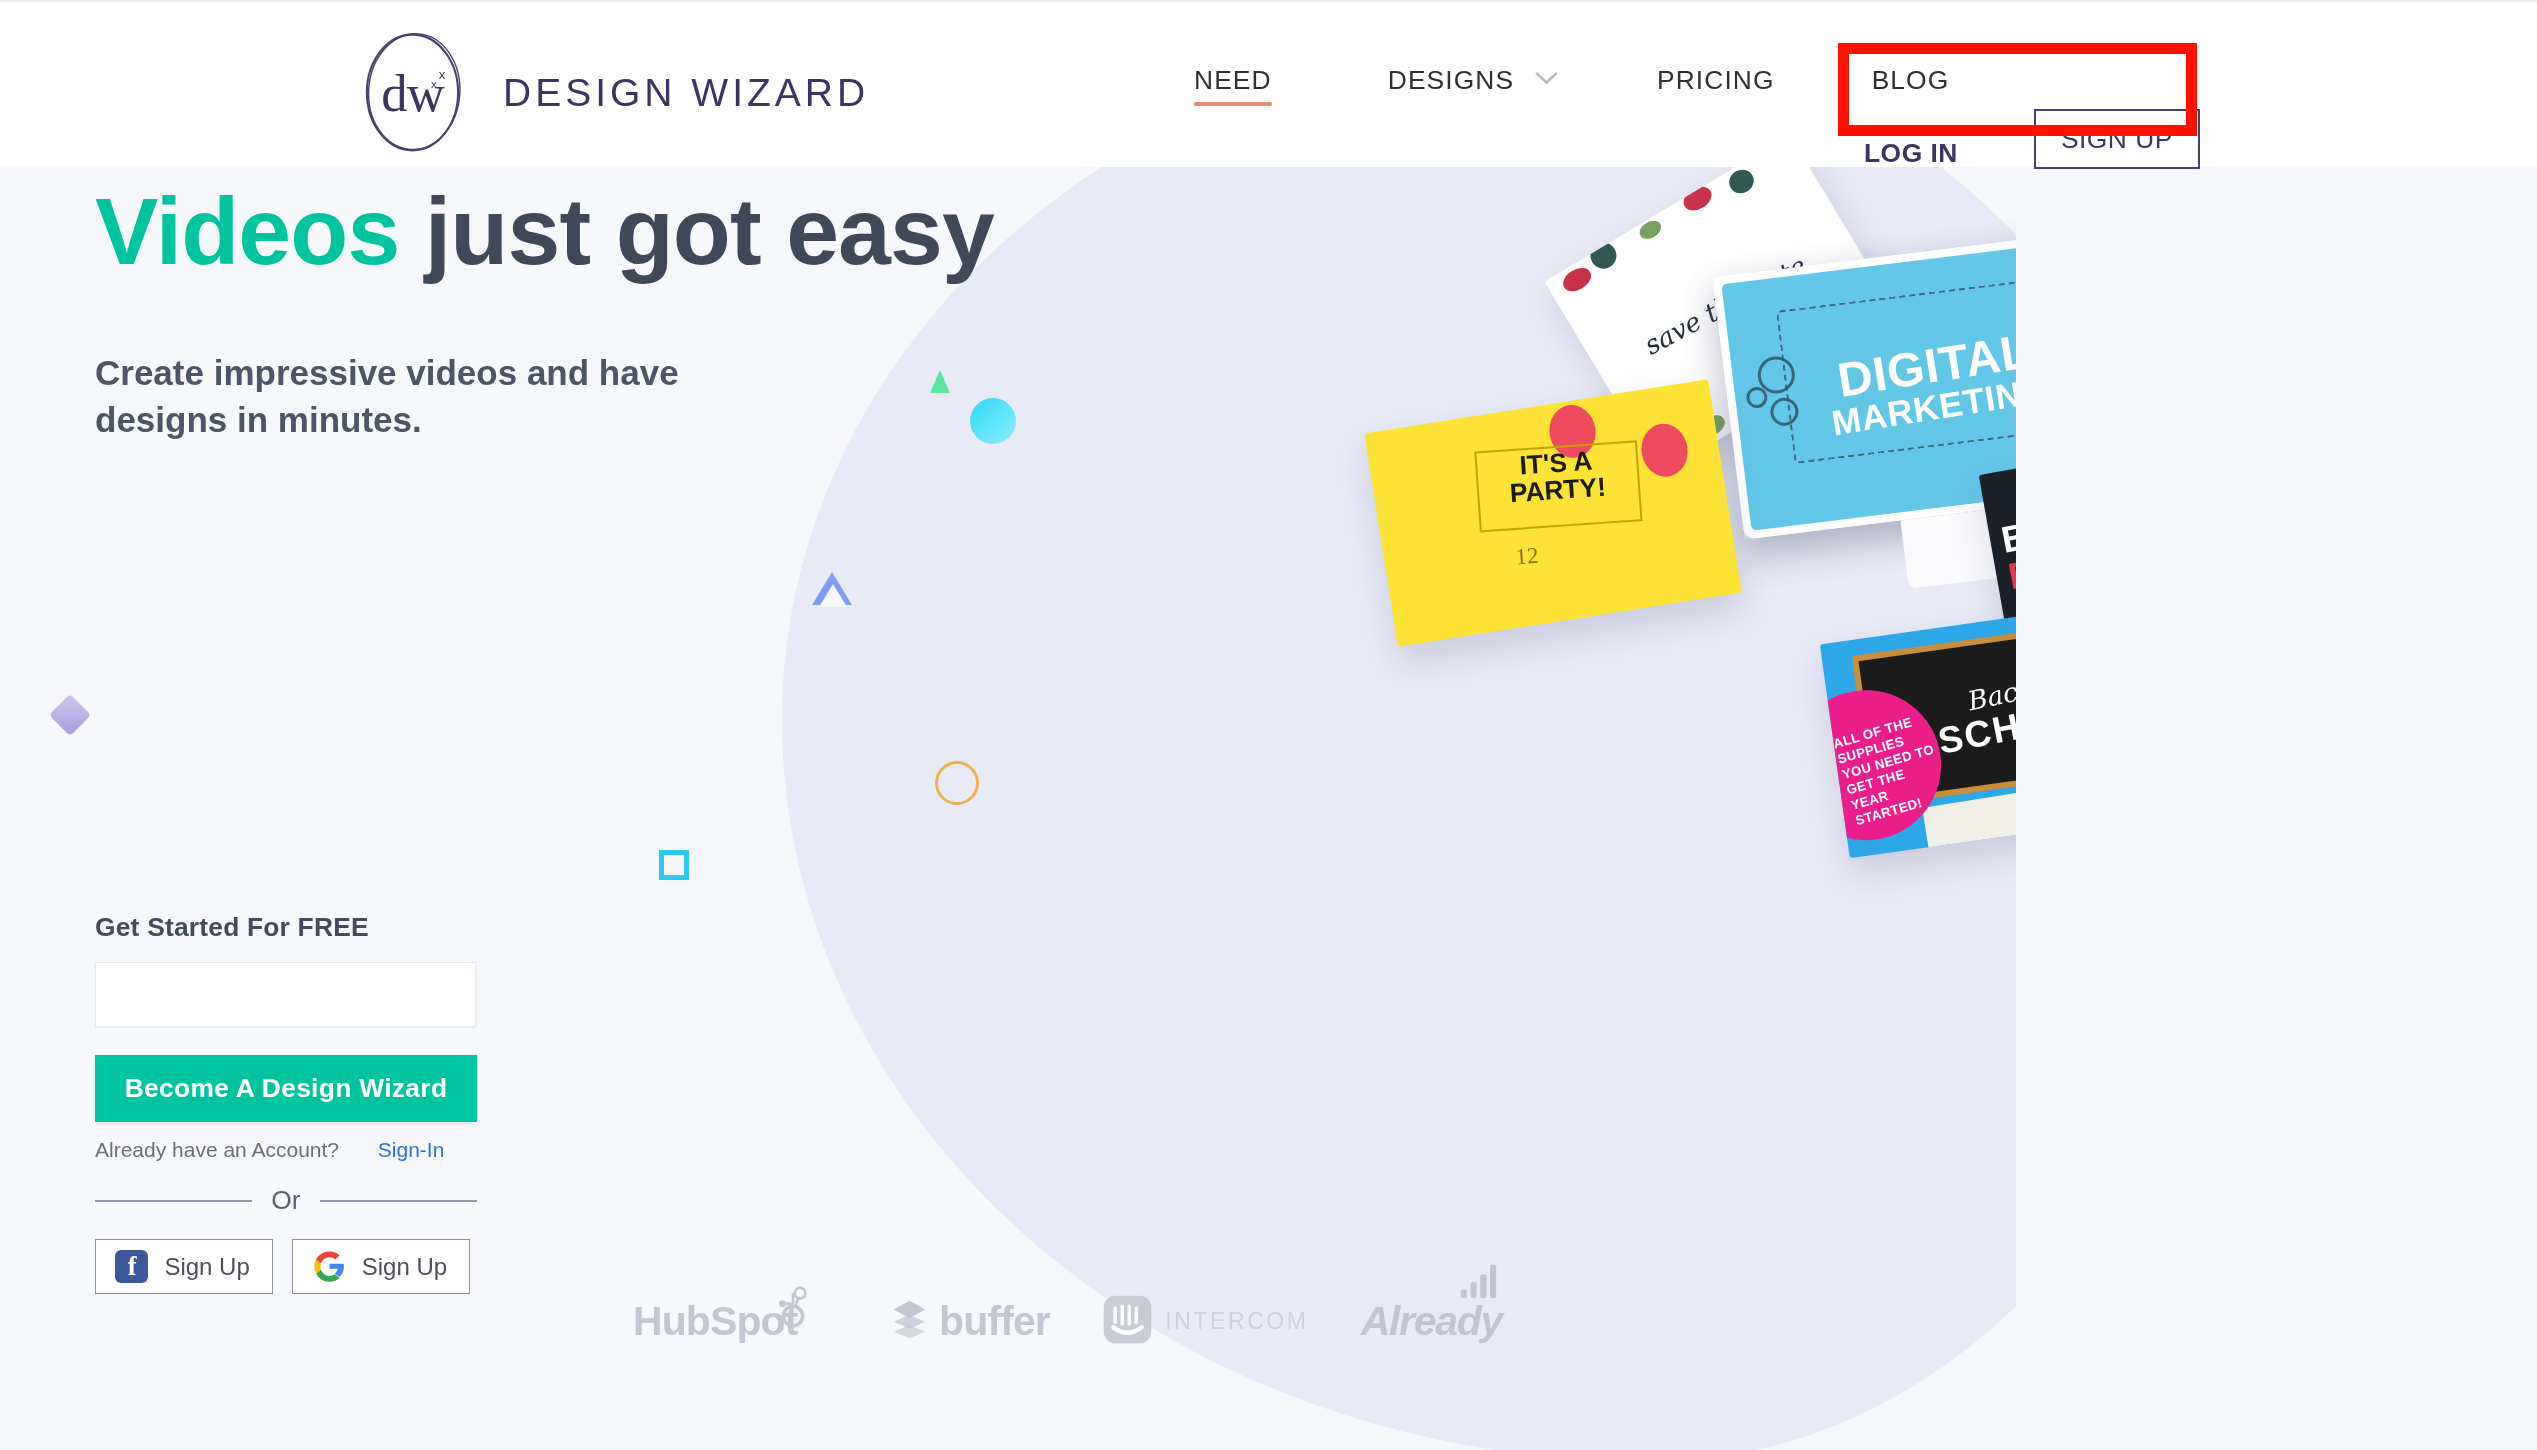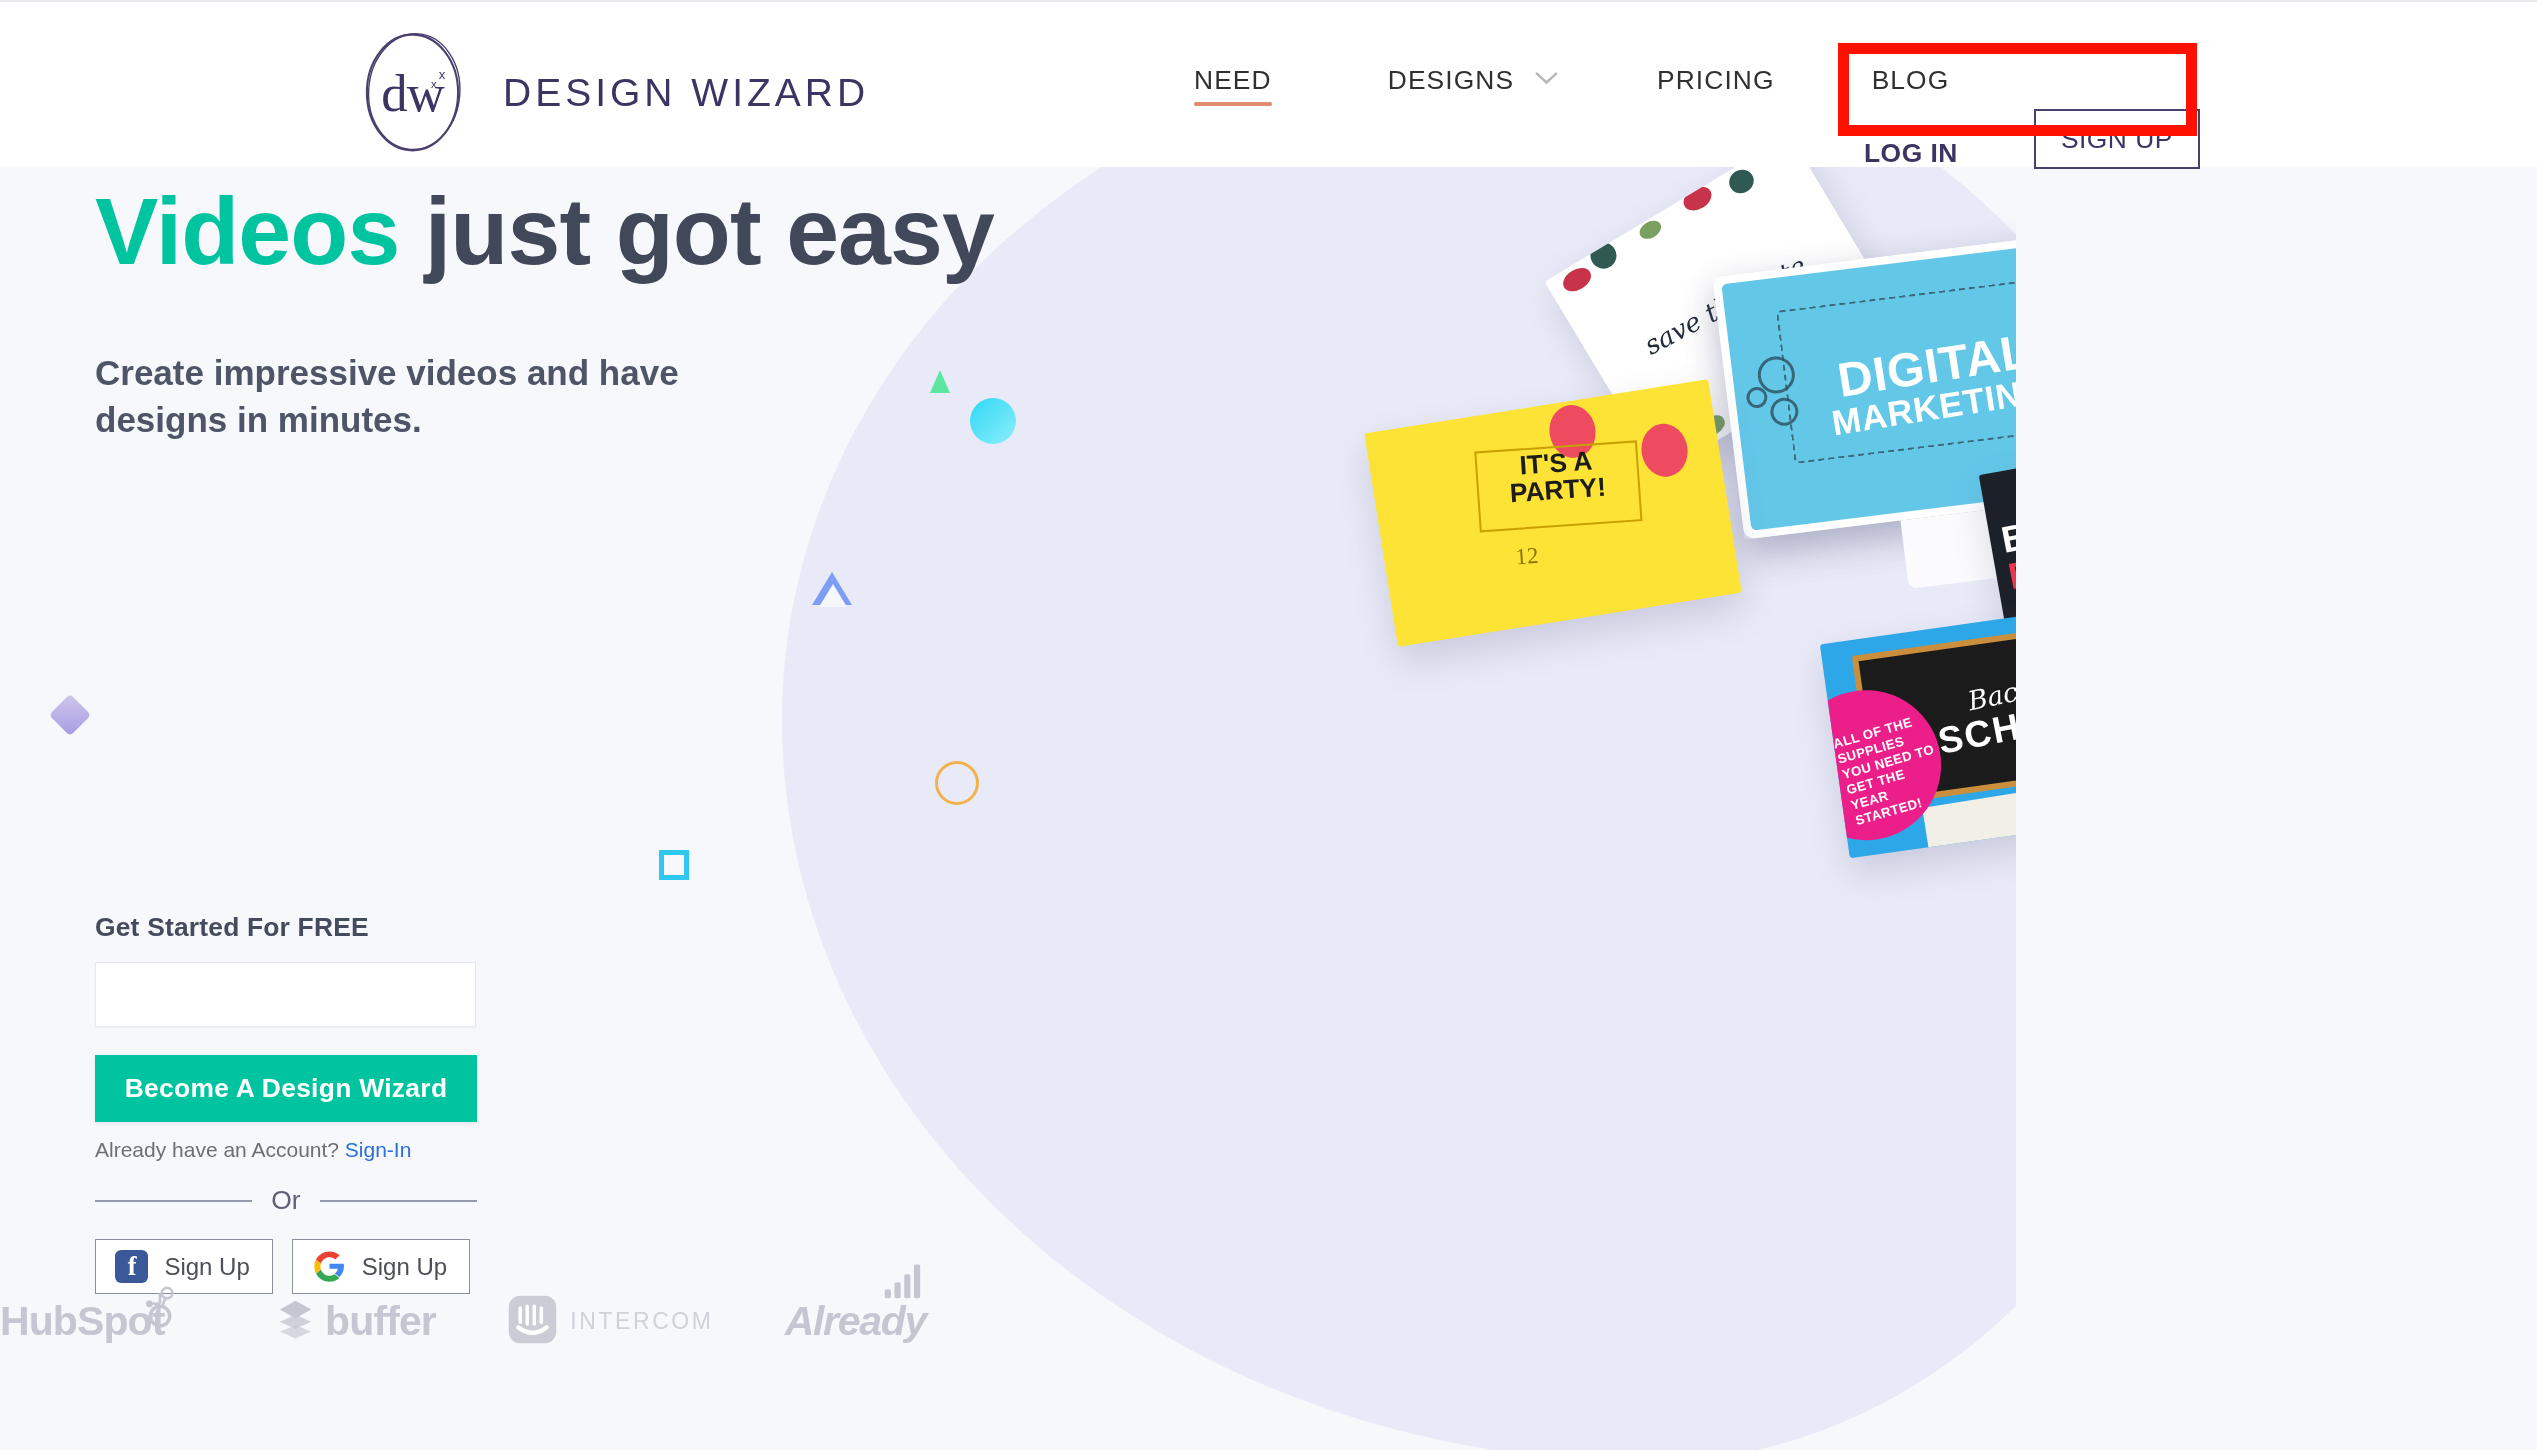--- a/index.html
+++ b/index.html
@@ -148,21 +148,21 @@
     background:#00c4a0; color:#ffffff;
     font-size:26.4px; font-weight:bold; letter-spacing:0.3px;
     display:flex; align-items:center; justify-content:center;
     cursor:pointer; border:0;
     font-family:"Liberation Sans", sans-serif;
     box-shadow:0 1.8px 4.4px rgba(0,0,0,.08);
   }
   #already-line{
     margin-top:16px; font-size:21px; color:#6d6f75;
   }
-  #signin-link{ color:#2b6fd8; cursor:pointer; }
+  #signin-link{ color:#2b6fd8; cursor:pointer;margin-left:33px; }
 
   #or-row{
     margin-top:23px; width:382px; display:flex; align-items:center; gap:19.4px;
   }
   .or-rule{ flex:1; height:1.8px; background:#9499ae; }
   #or-text{ font-size:26.4px; color:#5d6276; }
 
   #social-row{ margin-top:23px; display:flex; gap:19.4px; }
   .social-btn{
     width:178px; height:55px; background:#ffffff;
@@ -179,21 +179,21 @@
     transform:translate(-46%,-52%);
     color:#fff; font-size:26.4px; font-weight:bold;
     font-family:"Liberation Serif", serif;
   }
   .g-icon{ width:33px; height:33px; flex:none; }
 
   
   #brand-strip{
     position:absolute; left:0; top:1088px; width:2538px; height:132px;
     display:flex; align-items:center; justify-content:flex-start;
-    gap:71px;
+    padding-left:633px; gap:52px;
   }
   .brand-logo{
     display:flex; align-items:center; gap:12.3px;
     color:#c2c5cf; opacity:.95;
   }
   .brand-text{
     font-size:41px; font-weight:bold; letter-spacing:-0.9px; color:#c2c5cf;
     white-space:nowrap;
   }
   #brand-intercom .brand-text{

